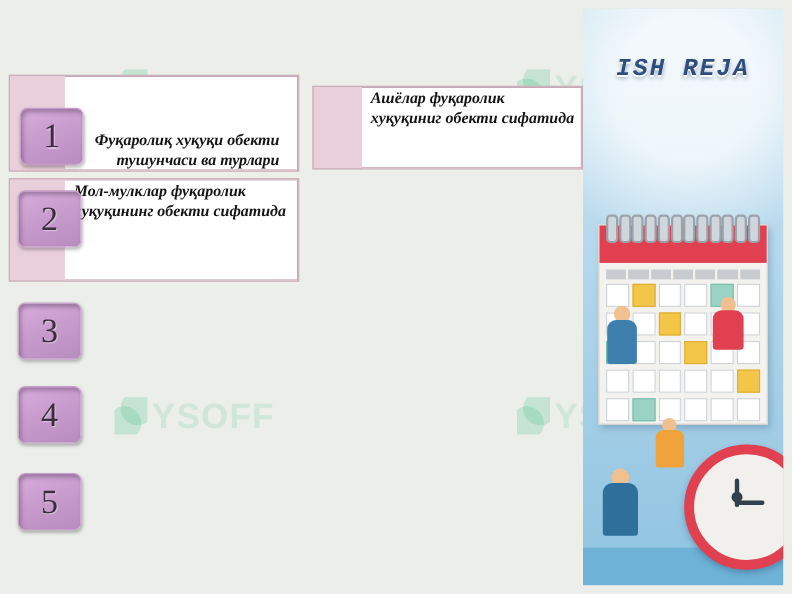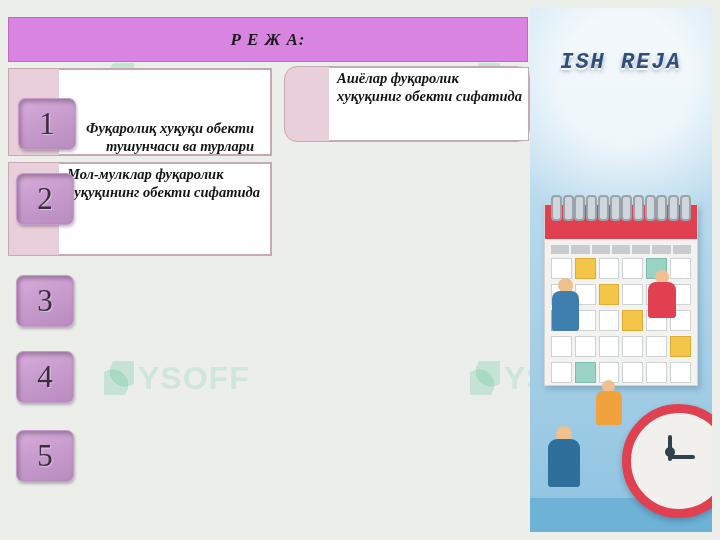--- a/index.html
+++ b/index.html
@@ -120,21 +120,21 @@
     font-style: italic;
     font-weight: bold;
     font-size: 14.5px;
     line-height: 1.22;
     color: #141414;
   }
   .box1 { left: 8px;   top: 68px;  width: 262px; height: 86px; }
   .box1 .inner { left: 50px; }
   .box1 p { text-align: right; padding-right: 16px; margin-top: 48px; }
 
-  .box2 { left: 284px; top: 66px;  width: 244px; height: 74px; border-radius: 13px; }
+  .box2 { left: 284px; top: 78px;  width: 244px; height: 74px; }
   .box2 .inner { left: 44px; }
 
   .box3 { left: 8px;   top: 162px; width: 262px; height: 92px; }
   .box3 .inner { left: 50px; }
 
   .box4 { left: 284px; top: 162px; width: 244px; height: 88px; }
   .box4 .inner { left: 44px; }
 
   .box5 { left: 8px;   top: 432px; width: 520px; height: 47px; }
   .box5 .inner { left: 60px; display: flex; align-items: center; }
@@ -271,23 +271,20 @@
 </head>
 <body>
 
 <div class="slide">
 
   <div class="wm wm1"><span class="leaf"></span><span>YSOFF</span></div>
   <div class="wm wm2"><span class="leaf"></span><span>YSOFF</span></div>
   <div class="wm wm3"><span class="leaf"></span><span>YSOFF</span></div>
   <div class="wm wm4"><span class="leaf"></span><span>YSOFF</span></div>
 
-  <div class="title-bar">
-    <span class="txt">Р Е Ж А:</span>
-  </div>
 
   <div class="tbox box1">
     <div class="inner">
       <p>Фуқаролиқ хуқуқи обекти тушунчаси ва турлари</p>
     </div>
   </div>
 
   <div class="tbox box2">
     <div class="inner">
       <p>Ашёлар фуқаролик хуқуқиниг обекти сифатида</p>

